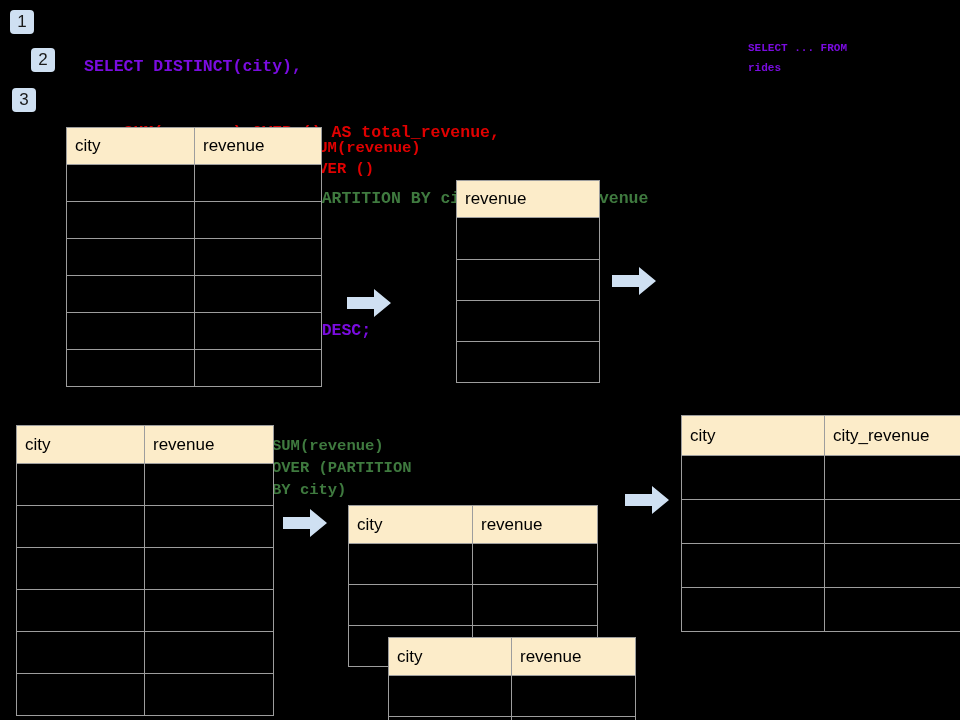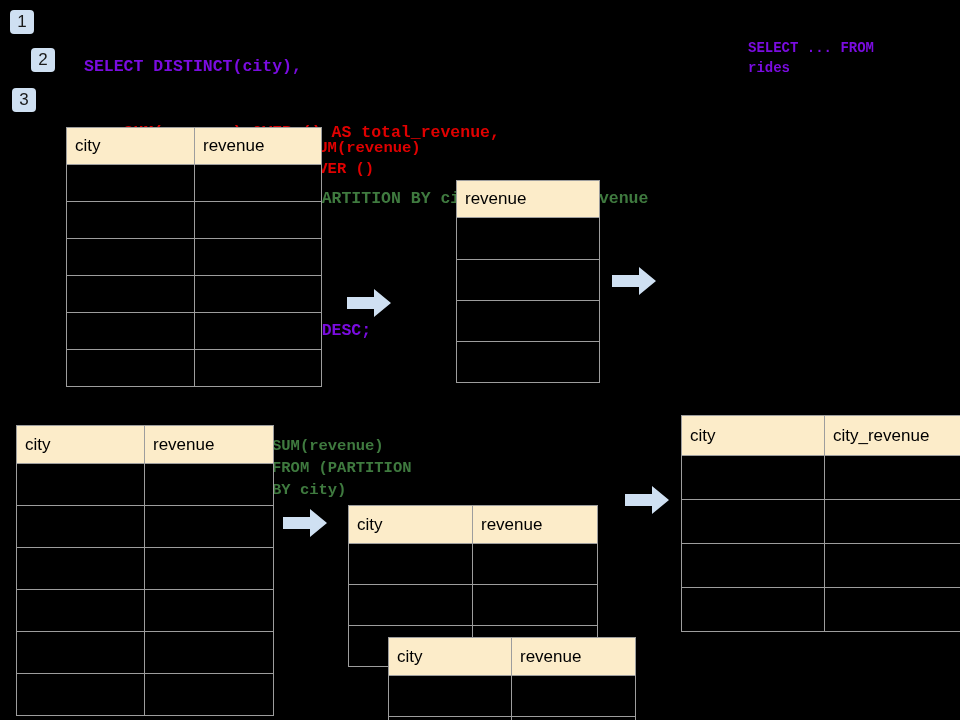--- a/index.html
+++ b/index.html
@@ -65,21 +65,21 @@
     font-size: 15.5px;
     line-height: 21px;
   }
   .anno-green {
     color: #3f7a3f;
     font-size: 15.5px;
     line-height: 22px;
   }
   .anno-purple-sm {
     color: #7a0ce0;
-    font-size: 14px;
+    font-size: 11px;
     line-height: 20px;
   }
 
   
   .tbl {
     position: absolute;
     border-collapse: collapse;
     table-layout: fixed;
     background: #14532d;
   }
@@ -122,21 +122,21 @@
     <div class="sql-line c-purple">  ORDER by city_revenue DESC;</div>
   </div>
 
   <div class="anno anno-purple-sm" style="left:748px; top:38px;">SELECT ... FROM
 rides</div>
 
   <div class="anno anno-red" style="left:309px; top:138px;">SUM(revenue)
 OVER ()</div>
 
   <div class="anno anno-green" style="left:272px; top:435px;">SUM(revenue)
-FROM (PARTITION
+OVER (PARTITION
 BY city)</div>
 
   <table class="tbl" style="left:66px; top:127px; width:237px;">
     <tbody>
         <tr>
       <td class="hdr" style="width:119px; height:36px;">city</td>
       <td class="hdr" style="width:118px; height:36px;">revenue</td>
     </tr>
     <tr>
       <td style="height:36px;"></td>

